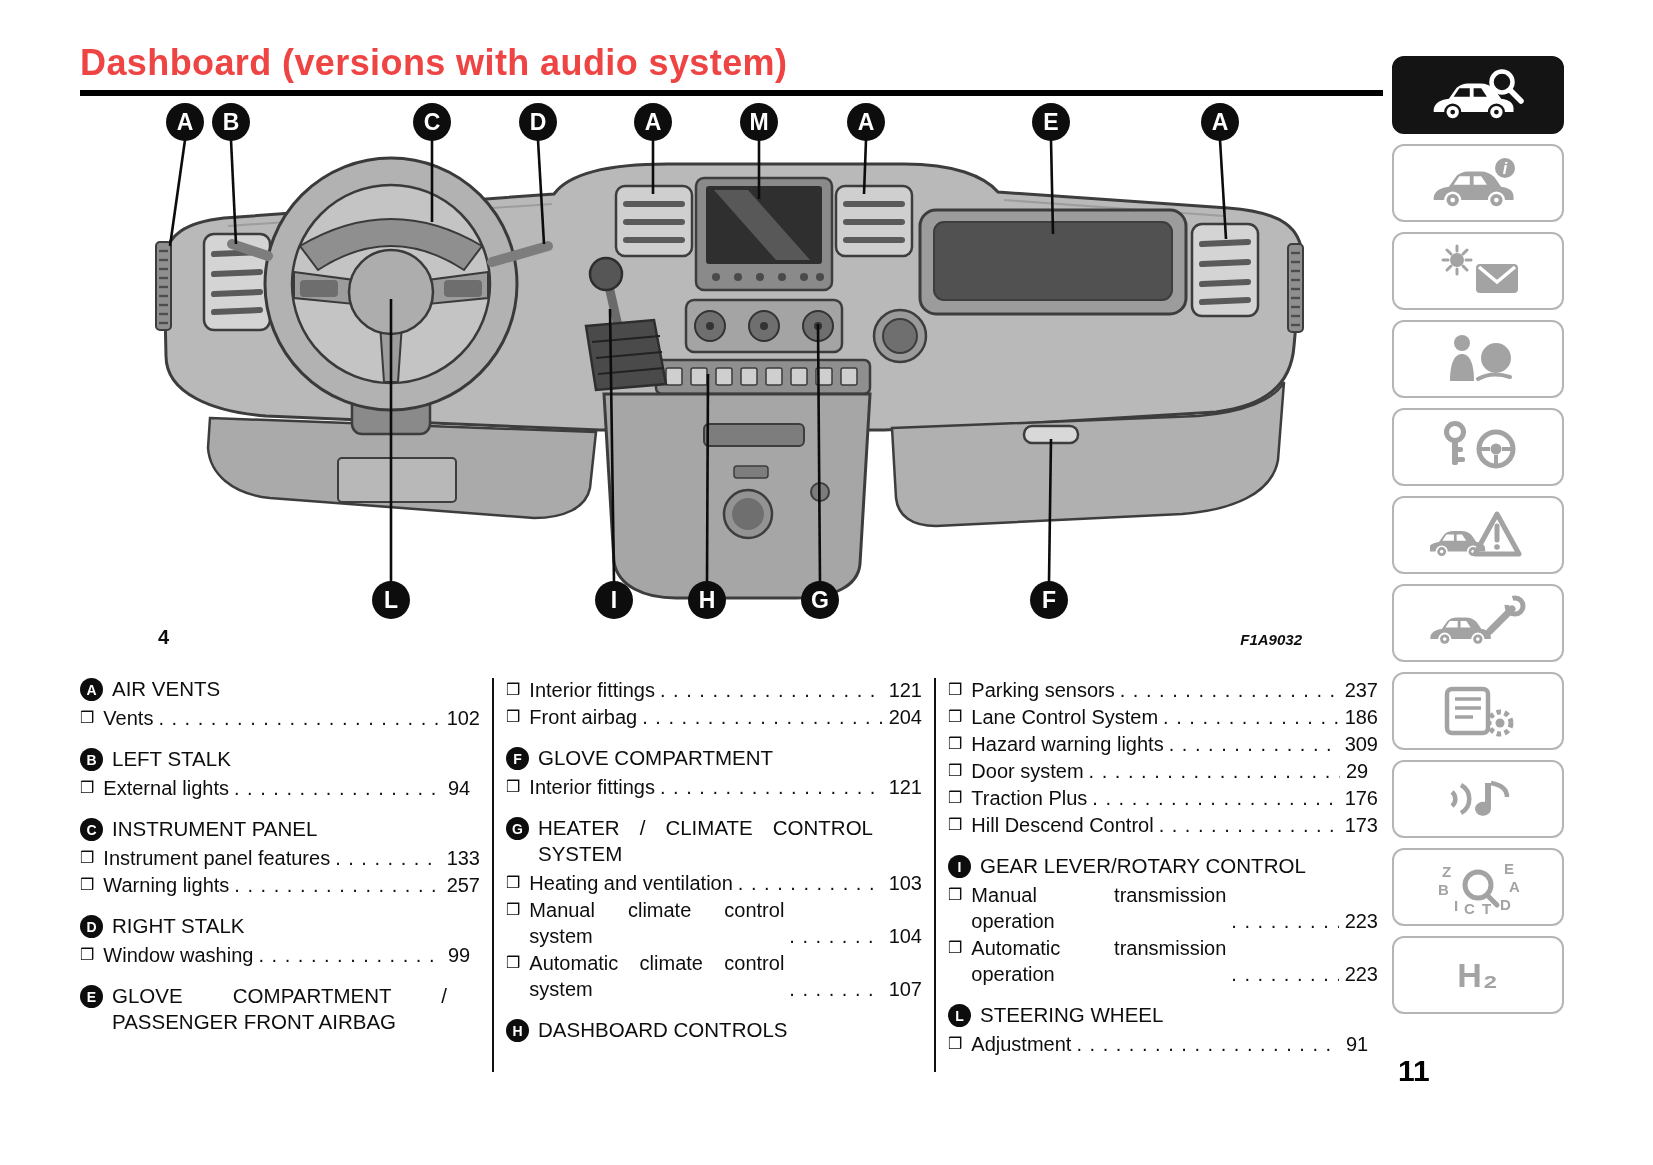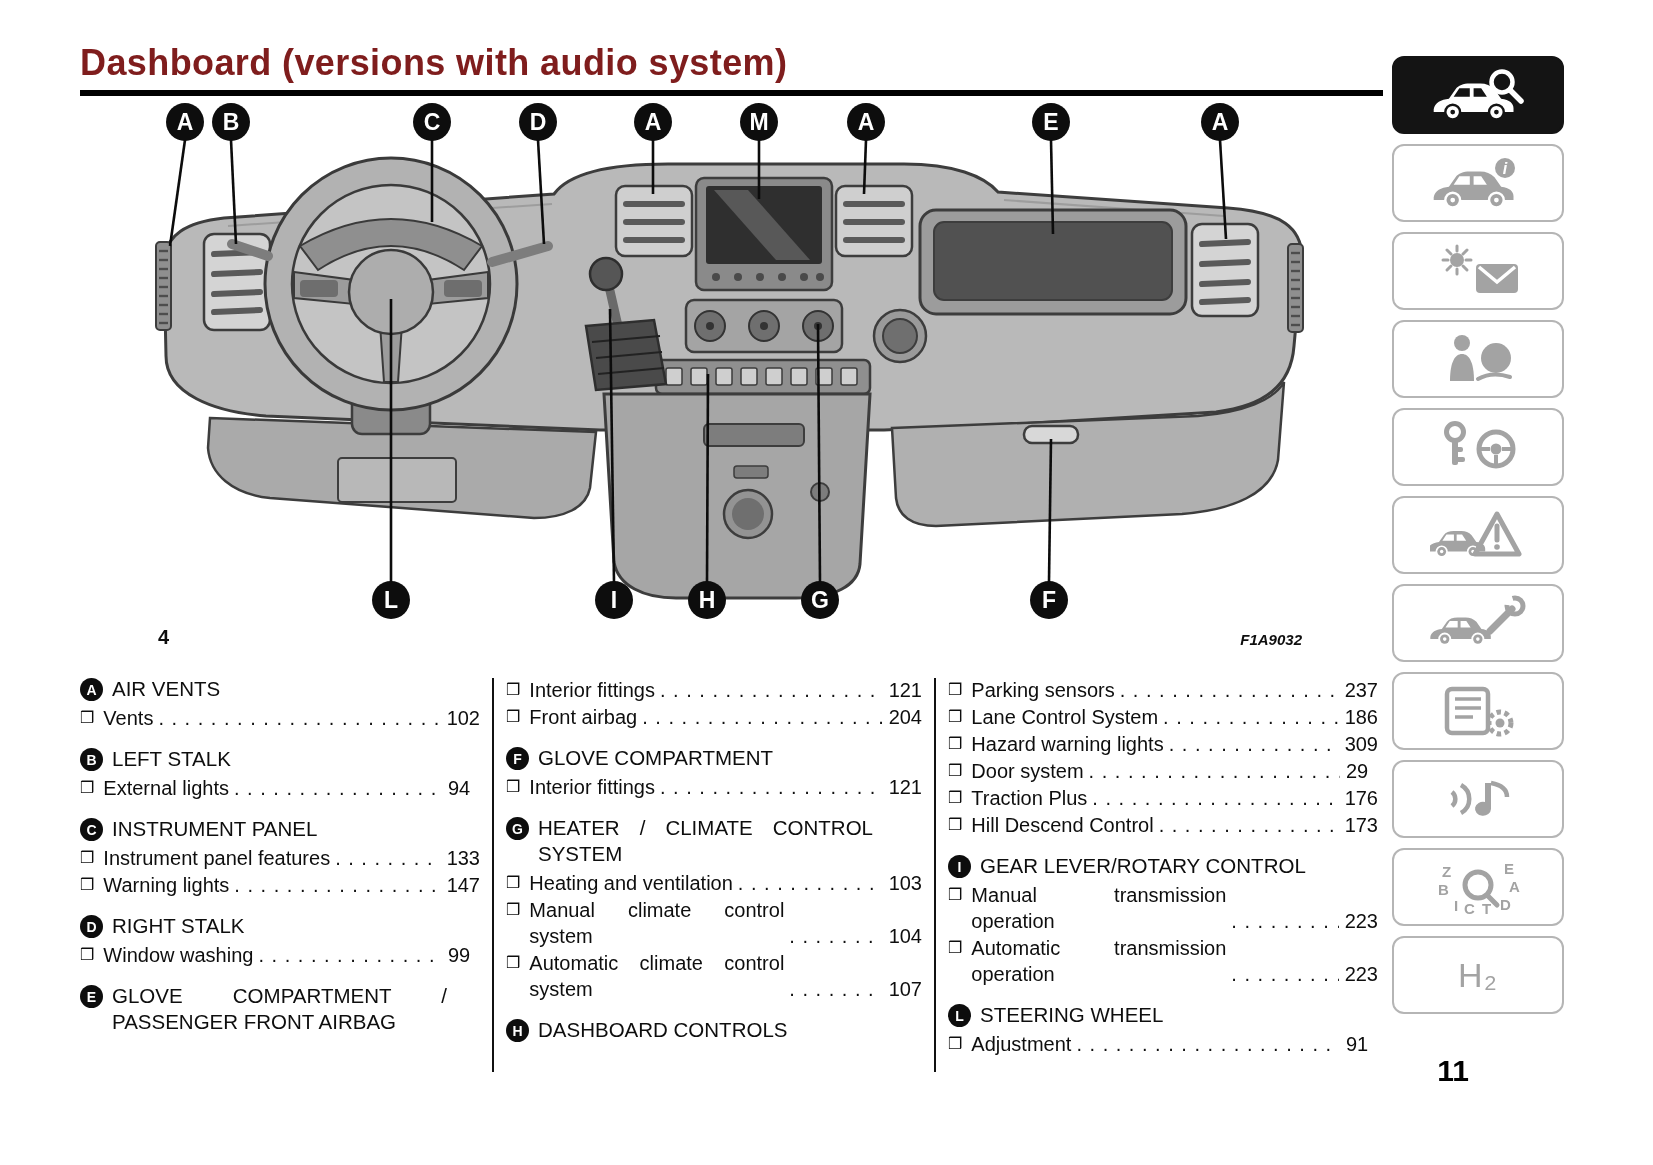--- a/index.html
+++ b/index.html
@@ -2,21 +2,21 @@
 <html><head>
 <meta charset="utf-8">
 <style>
   html,body{margin:0;padding:0;}
   body{
     width:1653px;height:1165px;position:relative;overflow:hidden;
     background:#ffffff;color:#0e0e0e;
     font-family:"Liberation Sans", sans-serif;
   }
   
-  .page-title{position:absolute;left:80px;top:42px;font-size:36px;font-weight:800;letter-spacing:.4px;color:#7f1d1d;}
+  .page-title{position:absolute;left:80px;top:42px;font-size:36px;font-weight:800;letter-spacing:.4px;color:#ef4444;}
   .title-rule{position:absolute;left:80px;top:90px;width:1303px;height:6px;background:#000;}
 
   
   .figure{position:absolute;left:148px;top:94px;width:1170px;height:565px;}
   .figure svg{position:absolute;inset:0;width:100%;height:100%;}
   #callout-lines line{stroke:#0c0c0c;stroke-width:2.6px;}
   .callout{
     position:absolute;width:38px;height:38px;border-radius:50%;
     background:#0d0d0d;color:#fff;font-size:23px;font-weight:bold;
     display:flex;align-items:center;justify-content:center;user-select:none;
@@ -45,23 +45,23 @@
 
   
   .sidebar{position:absolute;left:1392px;top:56px;width:172px;display:flex;flex-direction:column;gap:10px;}
   .side-btn{height:78px;border-radius:12px;background:#fff;border:2.5px solid #b5b5b5;
     display:flex;align-items:center;justify-content:center;color:#a3a3a3;--tile-bg:#fff;
     box-sizing:border-box;cursor:pointer;}
   .side-btn.active{background:#141414;border-color:#141414;color:#fff;--tile-bg:#141414;}
   .side-icon{display:flex;align-items:center;justify-content:center;}
   .side-icon svg{width:96px;height:56px;display:block;}
   .side-icon text{font-family:"Liberation Sans",sans-serif;}
-  .h2-label{font-size:34px;font-weight:normal;letter-spacing:1px;}
-
-  .page-number{position:absolute;left:1398px;top:1054px;width:110px;text-align:center;font-size:30px;font-weight:bold;color:#000;}
+  .h2-label{font-size:34px;font-weight:bold;letter-spacing:1px;}
+
+  .page-number{position:absolute;left:1398px;top:1054px;width:110px;text-align:left;font-size:30px;font-weight:bold;color:#000;}
 </style>
 </head>
 <body>
 
 <div class="page-title">Dashboard (versions with audio system)</div>
 <div class="title-rule"></div>
 
 <div class="figure">
   <svg id="dash-art" viewBox="0 0 1170 565" aria-hidden="true">
 
@@ -268,21 +268,21 @@
         <div class="entry">
           <span class="bullet">❒</span>
           <span class="e-label">Instrument panel features</span>
           <span class="leader"></span>
           <span class="pnum">133</span>
         </div>
         <div class="entry">
           <span class="bullet">❒</span>
           <span class="e-label">Warning lights</span>
           <span class="leader"></span>
-          <span class="pnum">147</span>
+          <span class="pnum">257</span>
         </div>
       </div>
       <div class="index-section">
         <div class="sec-head">
           <span class="badge">D</span>
           <span class="sec-title">RIGHT STALK</span>
         </div>
         <div class="entry">
           <span class="bullet">❒</span>
           <span class="e-label">Window washing</span>

